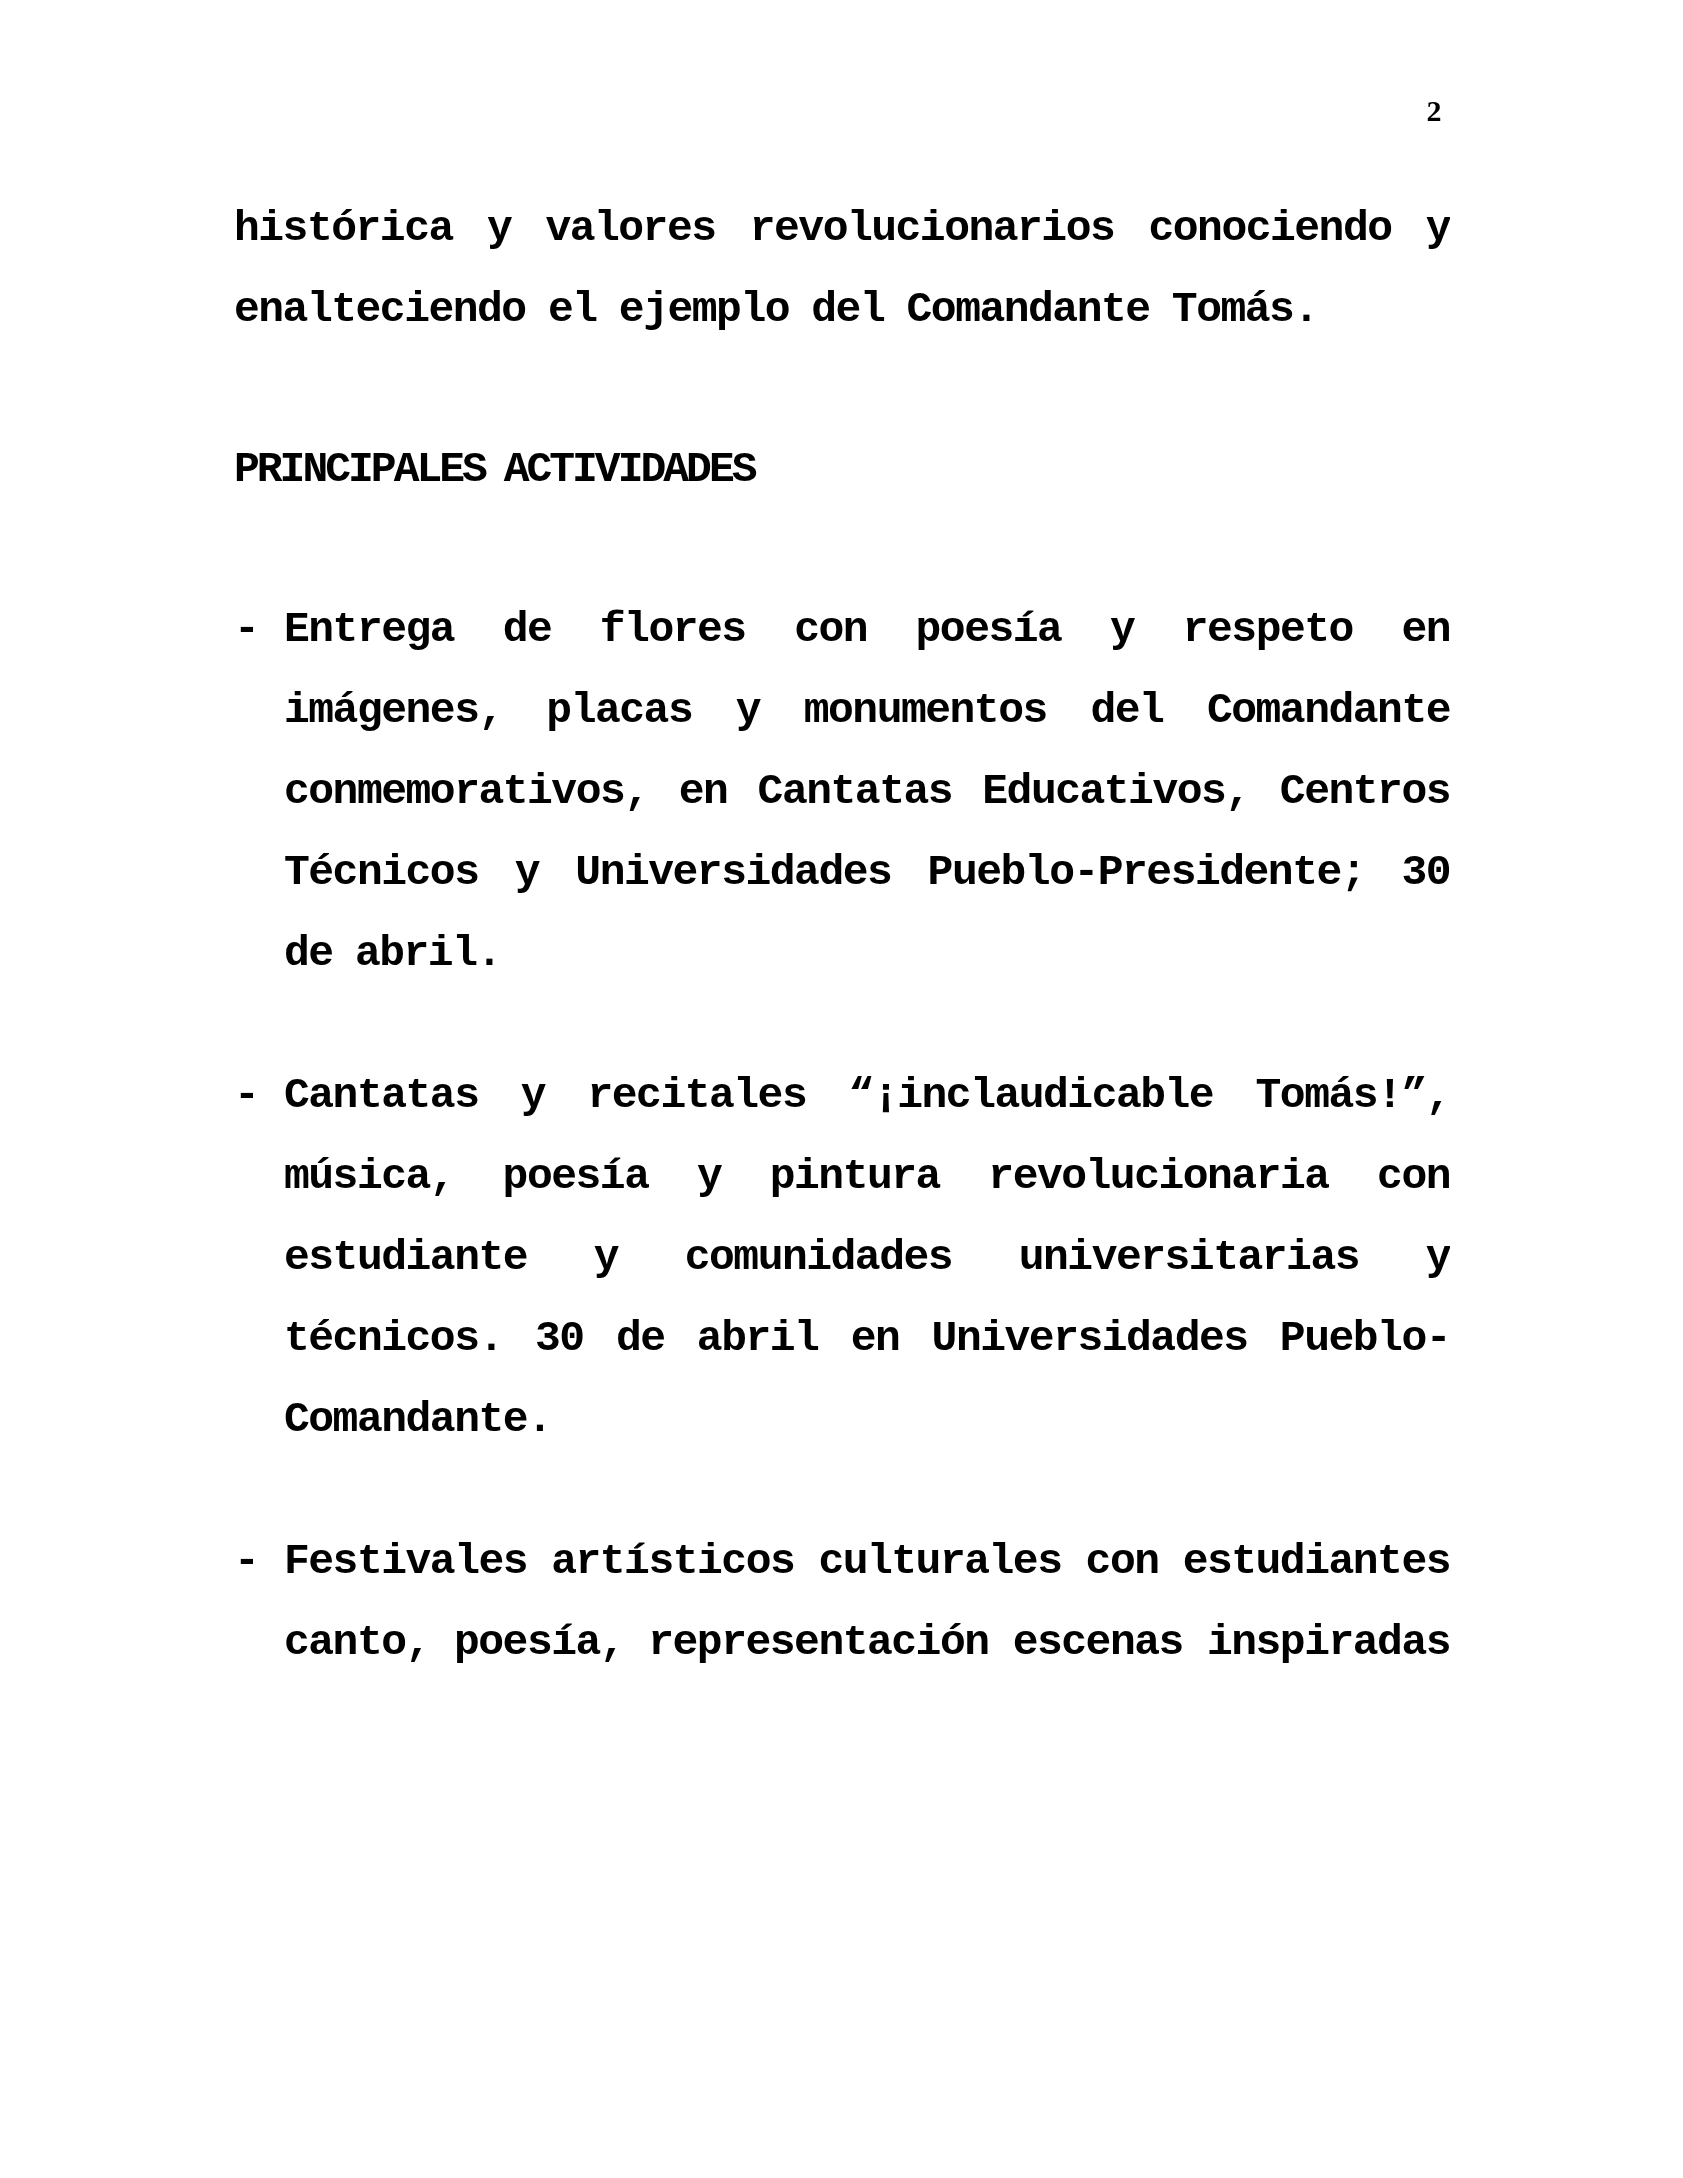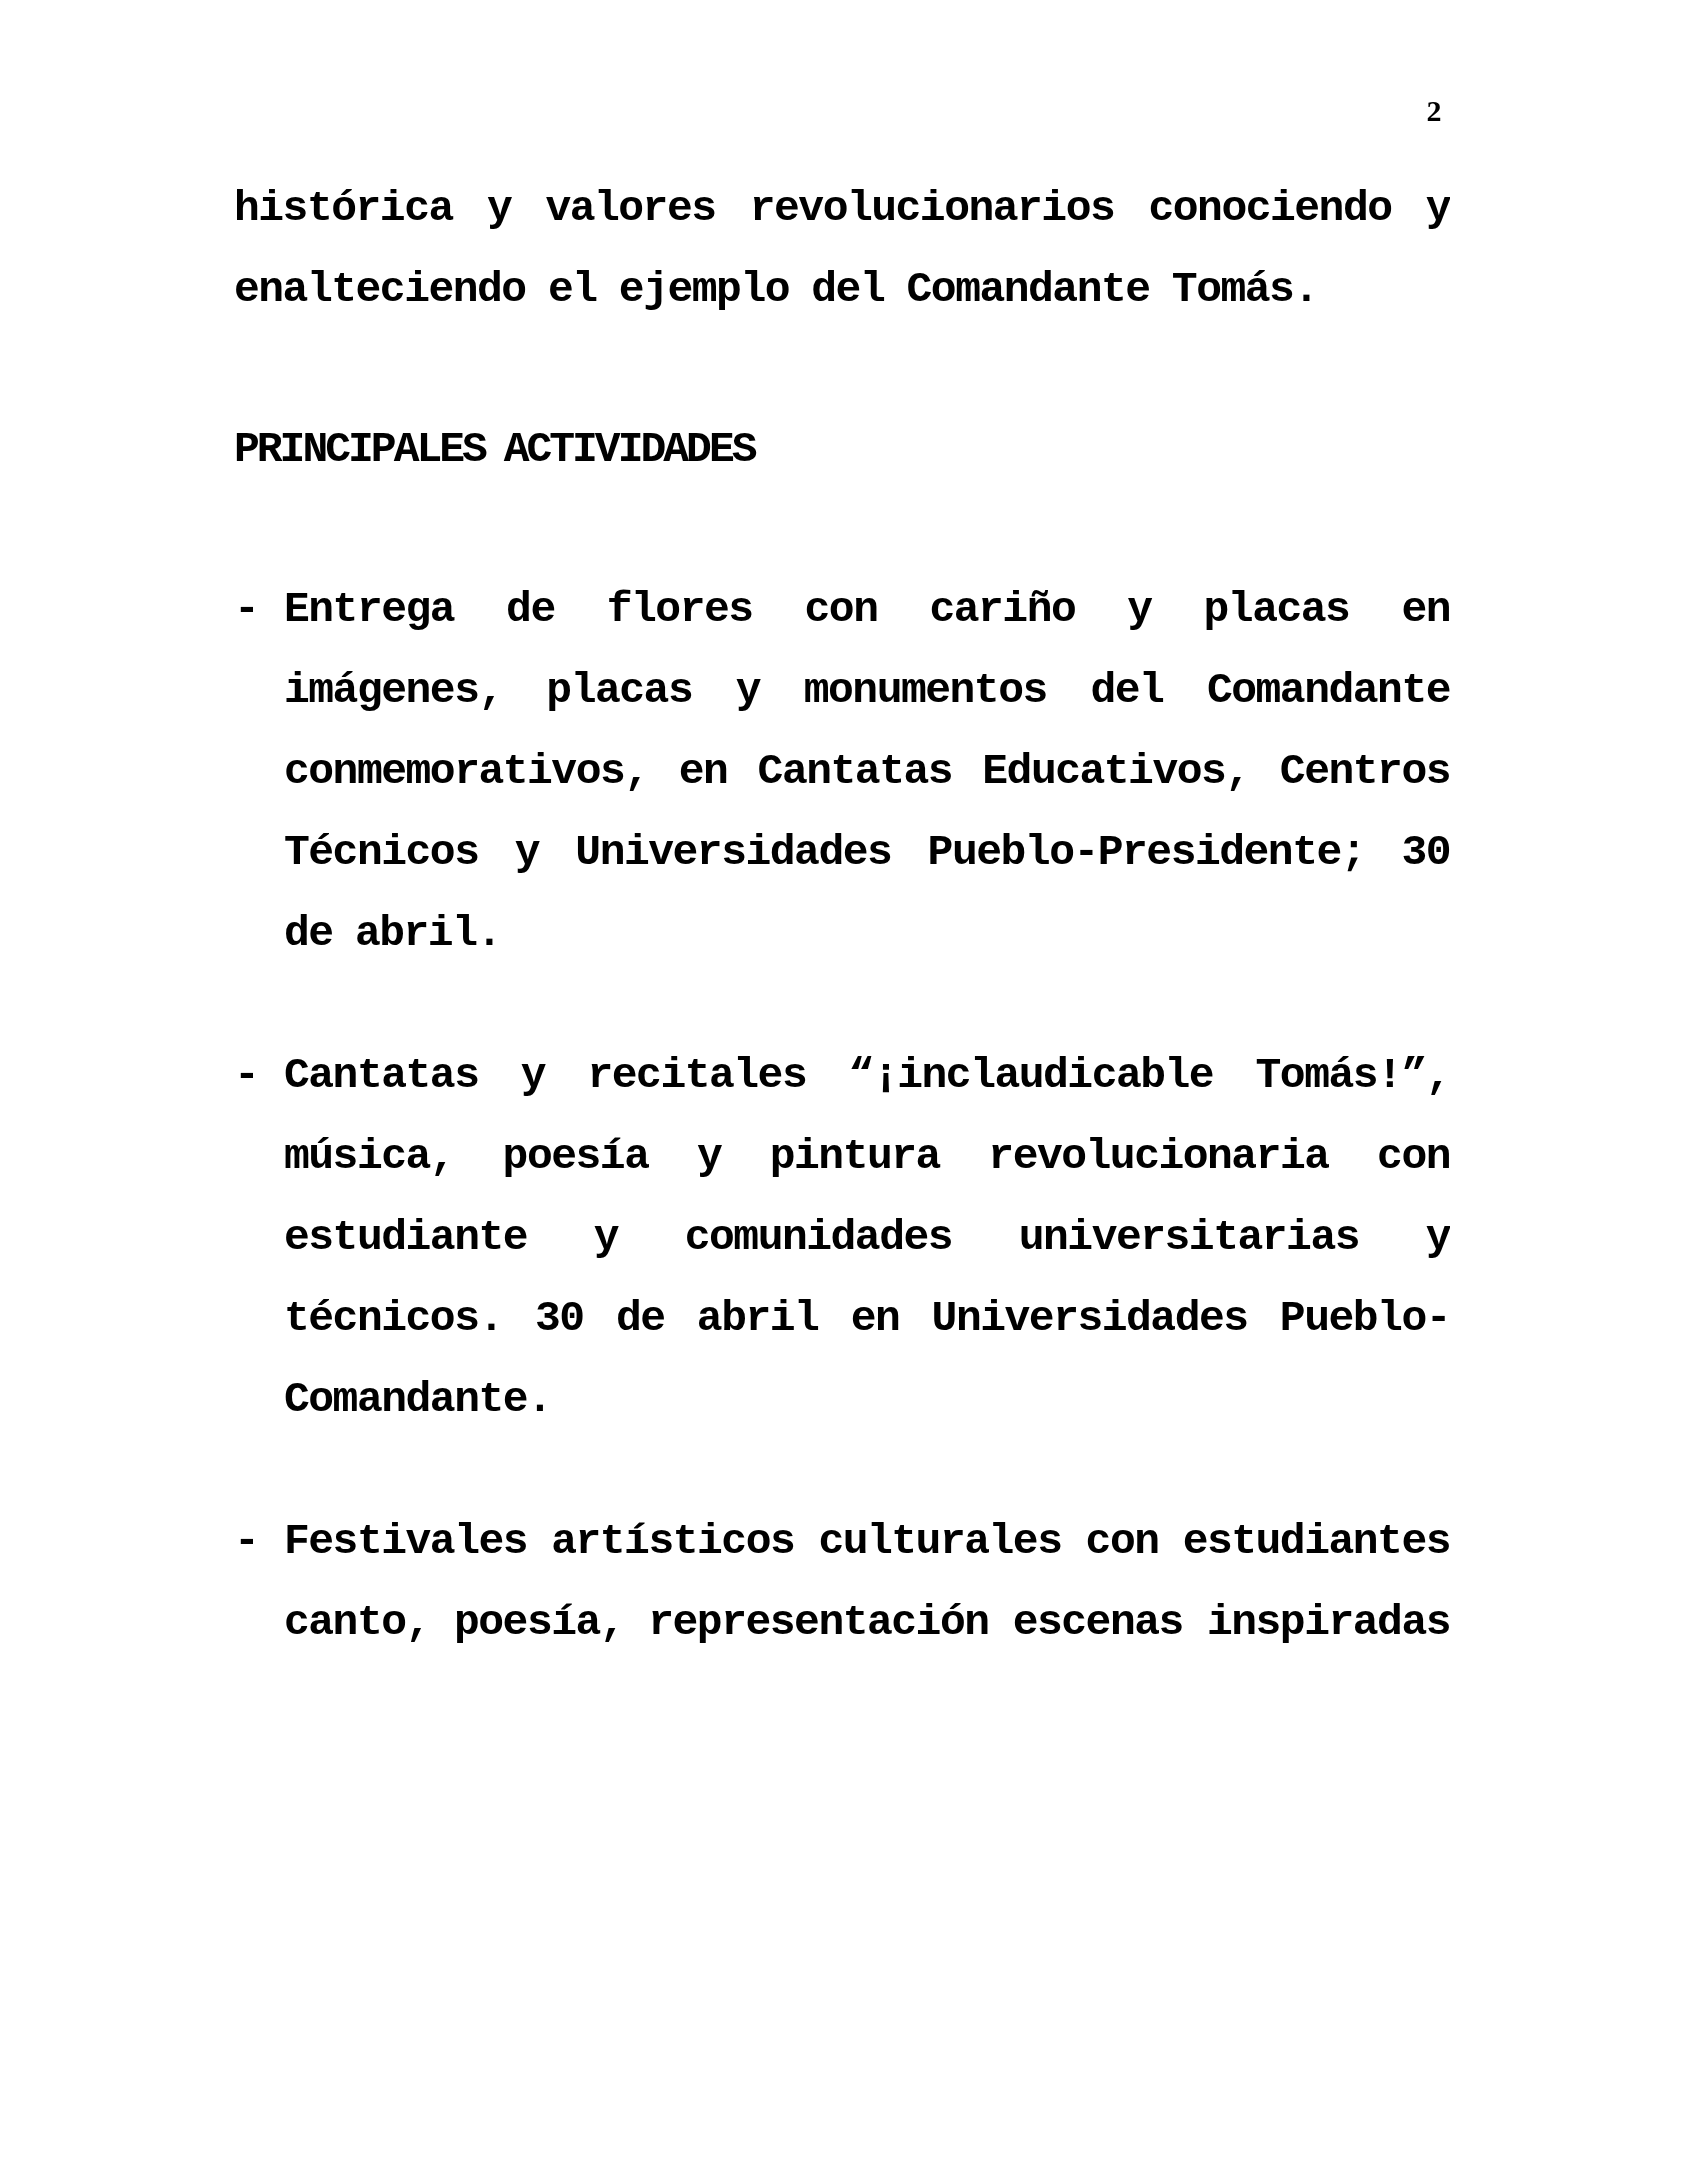--- a/index.html
+++ b/index.html
@@ -21,21 +21,21 @@
       width: 40px;
       text-align: center;
       font-family: "Liberation Serif", "DejaVu Serif", serif;
       font-weight: bold;
       font-size: 30px;
       line-height: 40px;
     }
     .content {
       position: absolute;
       left: 234px;
-      top: 168px;
+      top: 188px;
       width: 1216px;
       font-family: "Liberation Mono", "DejaVu Sans Mono", monospace;
       font-weight: bold;
       font-size: 43px;
       letter-spacing: -1.5px;
       word-spacing: -2px;
     }
     .line {
       display: block;
       height: 81px;
@@ -83,21 +83,21 @@
 
   <div class="intro">
     <span class="line justify">histórica y valores revolucionarios conociendo y</span>
     <span class="line">enalteciendo el ejemplo del Comandante Tomás.</span>
   </div>
 
   <div class="heading">PRINCIPALES ACTIVIDADES</div>
 
   <div class="bullet bullet1">
     <span class="dash">-</span>
-    <span class="line justify">Entrega de flores con cariño y placas en</span>
+    <span class="line justify">Entrega de flores con poesía y respeto en</span>
     <span class="line justify">imágenes, placas y monumentos del Comandante</span>
     <span class="line justify">conmemorativos, en Cantatas Educativos, Centros</span>
     <span class="line justify">Técnicos y Universidades Pueblo-Presidente; 30</span>
     <span class="line">de abril.</span>
   </div>
 
   <div class="bullet bullet2">
     <span class="dash">-</span>
     <span class="line justify">Cantatas y recitales “¡inclaudicable Tomás!”,</span>
     <span class="line justify">música, poesía y pintura revolucionaria con</span>

